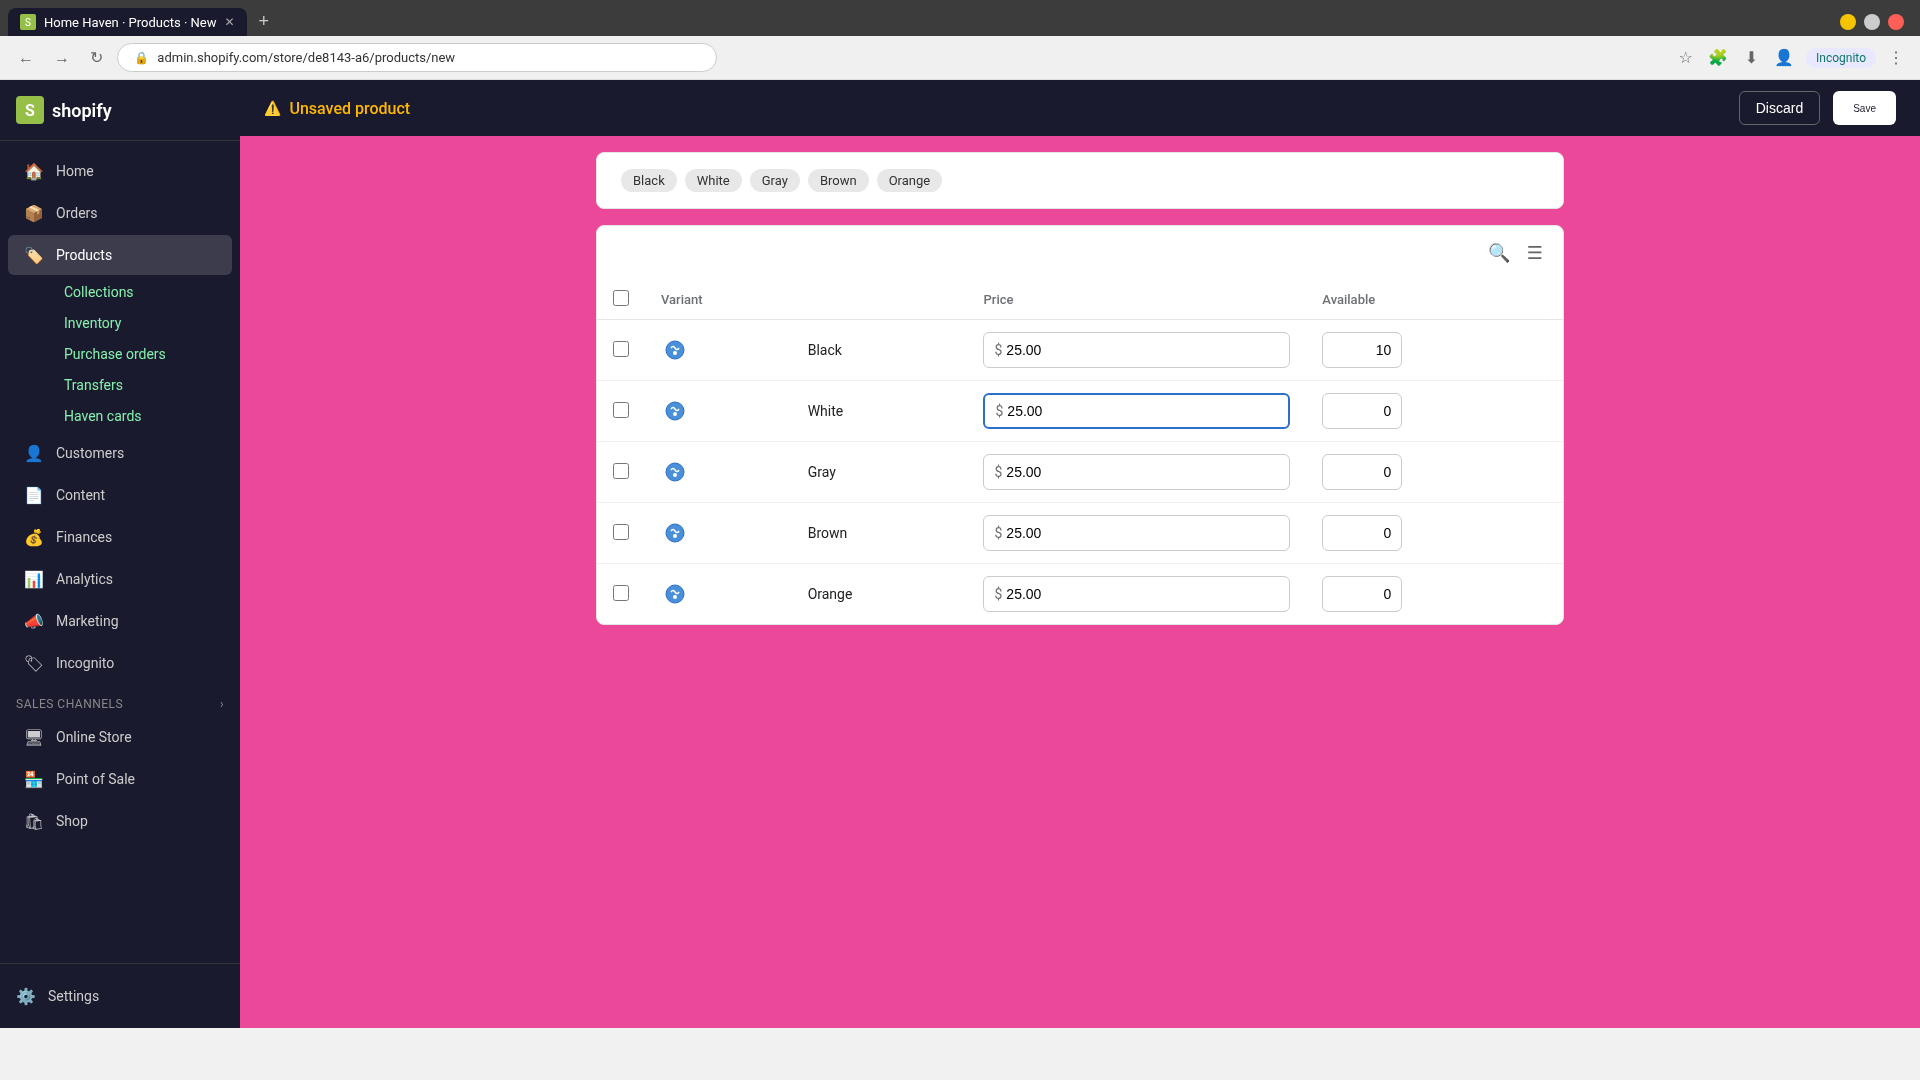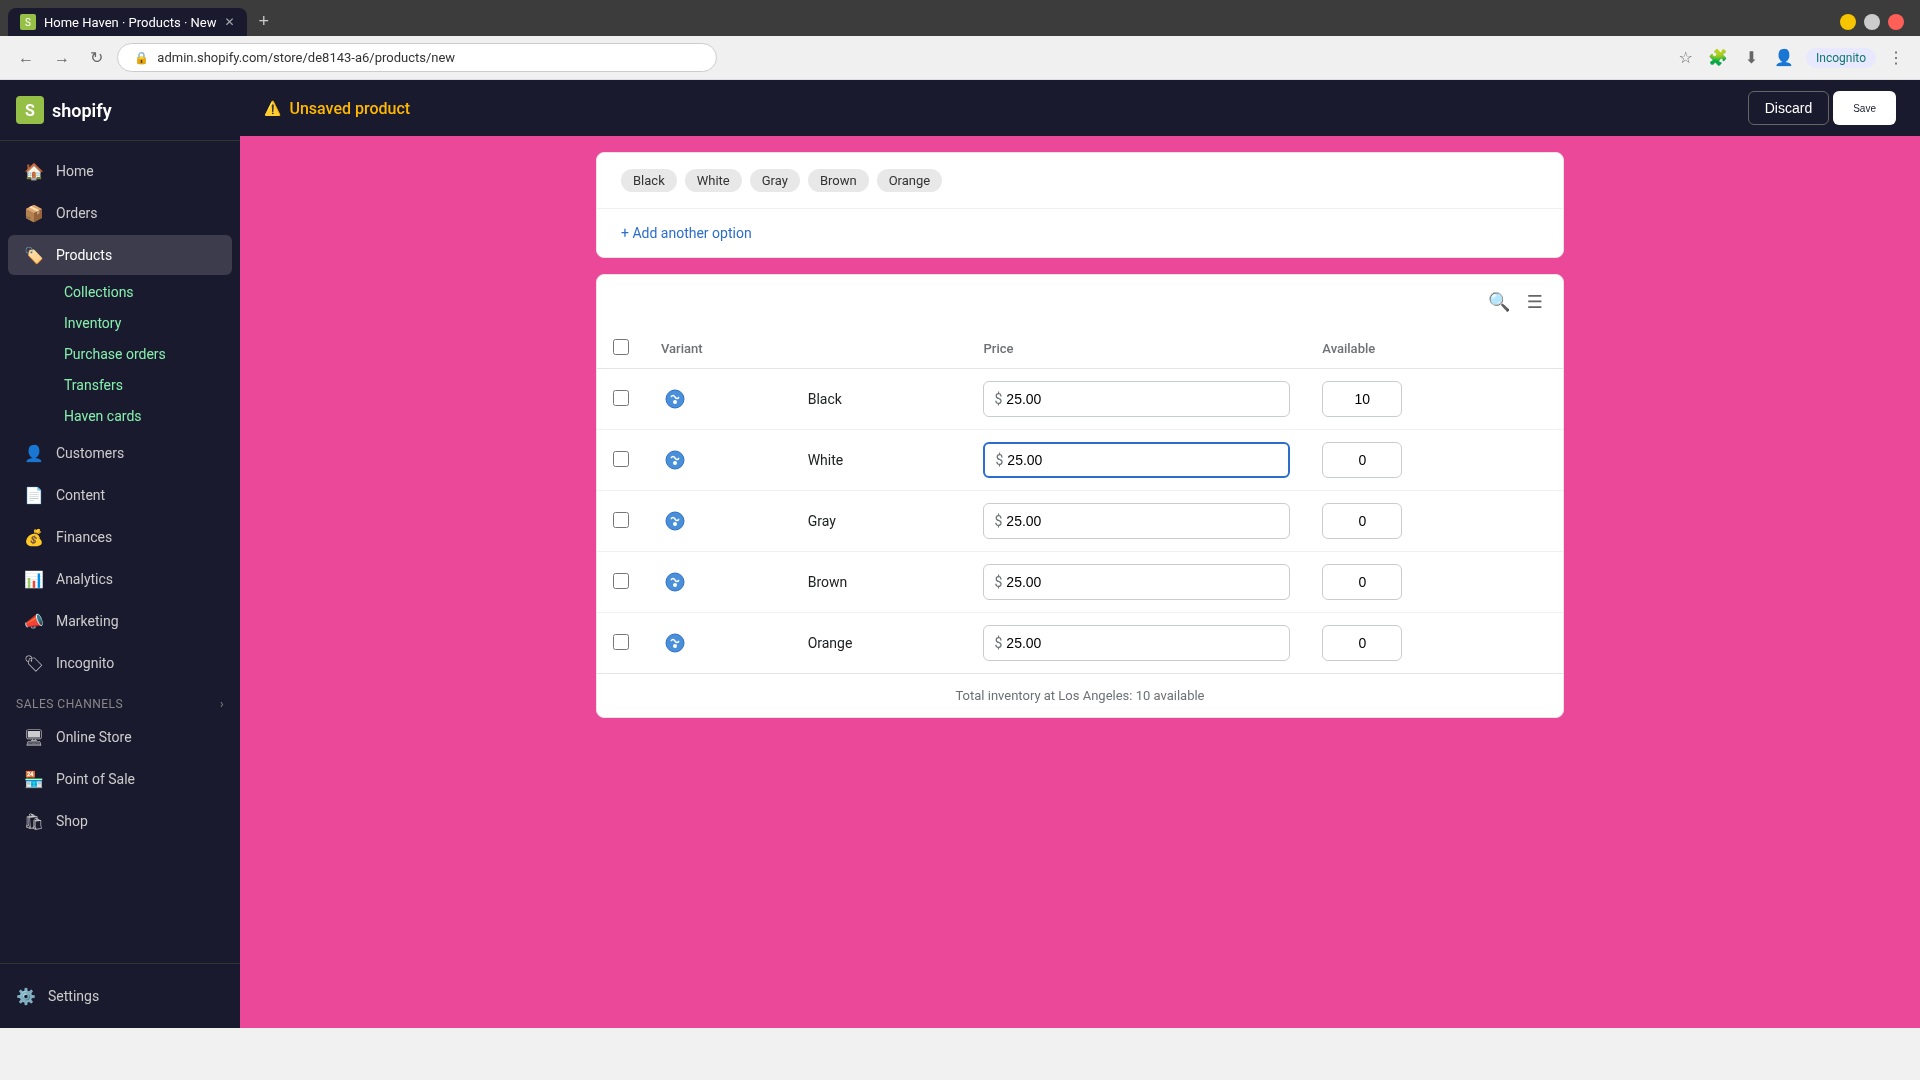--- a/index.html
+++ b/index.html
@@ -36,21 +36,21 @@
 
     .nav-section-label { padding: 12px 16px 4px; color: #888; font-size: 12px; text-transform: uppercase; letter-spacing: 0.5px; display: flex; align-items: flex-end; justify-content: space-between; }
     .nav-section-label .expand-icon { cursor: pointer; }
 
     .sidebar-footer { padding: 12px 16px; border-top: 1px solid #333; }
 
     
     .top-bar { background: #1a1a2e; color: white; height: 56px; display: flex; align-items: center; padding: 0 24px; gap: 16px; position: sticky; top: 0; z-index: 10; }
     .top-bar-warning { display: flex; align-items: center; gap: 8px; color: #ffb800; }
     .top-bar-title { font-size: 16px; font-weight: 500; }
-    .top-bar-actions { margin-left: auto; display: flex; gap: 4px; }
+    .top-bar-actions { margin-left: auto; display: flex; gap: 13px; }
     .btn-discard { background: transparent; border: 1px solid #666; color: white; padding: 8px 16px; border-radius: 6px; cursor: pointer; font-size: 14px; }
     .btn-save { background: white; border: none; color: #1a1a2e; padding: 8px 20px; border-radius: 6px; cursor: pointer; font-size: 10px; font-weight: 500; }
 
     
     .main-content { flex: 1; overflow-y: auto; background: #ec4899; }
     .main-inner { max-width: 1000px; margin: 0 auto; padding: 0; }
 
     
     .card { background: white; border-radius: 8px; border: 1px solid #e5e5e5; margin: 16px; }
 
@@ -72,21 +72,21 @@
     .variants-table tr:last-child td { border-bottom: none; }
 
     .checkbox { width: 16px; height: 16px; border: 2px solid #8c9196; border-radius: 3px; cursor: pointer; }
     .variant-icon { width: 28px; height: 28px; display: flex; align-items: center; justify-content: center; margin-right: 4px; }
 
     .price-input { display: flex; align-items: center; border: 1px solid #c9cccf; border-radius: 6px; padding: 0 10px; height: 36px; gap: 4px; font-size: 14px; }
     .price-input.focused { border: 2px solid #2c6ecb; border-radius: 6px; }
     .price-input input { border: none; outline: none; width: 80px; font-size: 14px; background: transparent; }
     .currency-symbol { color: #6d7175; }
 
-    .qty-input { border: 1px solid #c9cccf; border-radius: 6px; padding: 0 10px; height: 36px; width: 80px; font-size: 14px; text-align: center; }
+    .qty-input { border: 1px solid #c9cccf; border-radius: 6px; padding: 0 10px; height: 36px; width: 80px; font-size: 14px; text-align: right; }
 
     .total-inventory { padding: 14px 16px; text-align: center; color: #6d7175; font-size: 13px; border-top: 1px solid #e5e5e5; }
 
     
     ::-webkit-scrollbar { width: 6px; }
     ::-webkit-scrollbar-track { background: transparent; }
     ::-webkit-scrollbar-thumb { background: #ccc; border-radius: 3px; }
   </style>
 </head>
 <body>
@@ -224,21 +224,20 @@
       <div class="main-inner">
 
         <div class="card">
           <div class="color-tags">
             <span class="color-tag">Black</span>
             <span class="color-tag">White</span>
             <span class="color-tag">Gray</span>
             <span class="color-tag">Brown</span>
             <span class="color-tag">Orange</span>
           </div>
-          <div class="add-option-btn">+ Add another option</div>
         </div>
 
         <div class="variants-section">
           <div class="variants-toolbar">
             <button class="icon-btn">
               <span>🔍</span>
             </button>
             <button class="icon-btn">
               <span>☰</span>
             </button>
@@ -357,19 +356,18 @@
                   <div class="price-input">
                     <span class="currency-symbol">$</span>
                     <input type="text" value="25.00" style="">
                   </div>
                 </td>
                 <td><input type="text" class="qty-input" value="0" style=""></td>
               </tr>
             </tbody>
           </table>
 
-          <div class="total-inventory">Total inventory at Los Angeles: 10 available</div>
         </div>
 
       </div>
     </div>
   </div>
 </div>
 
 </body></html>

